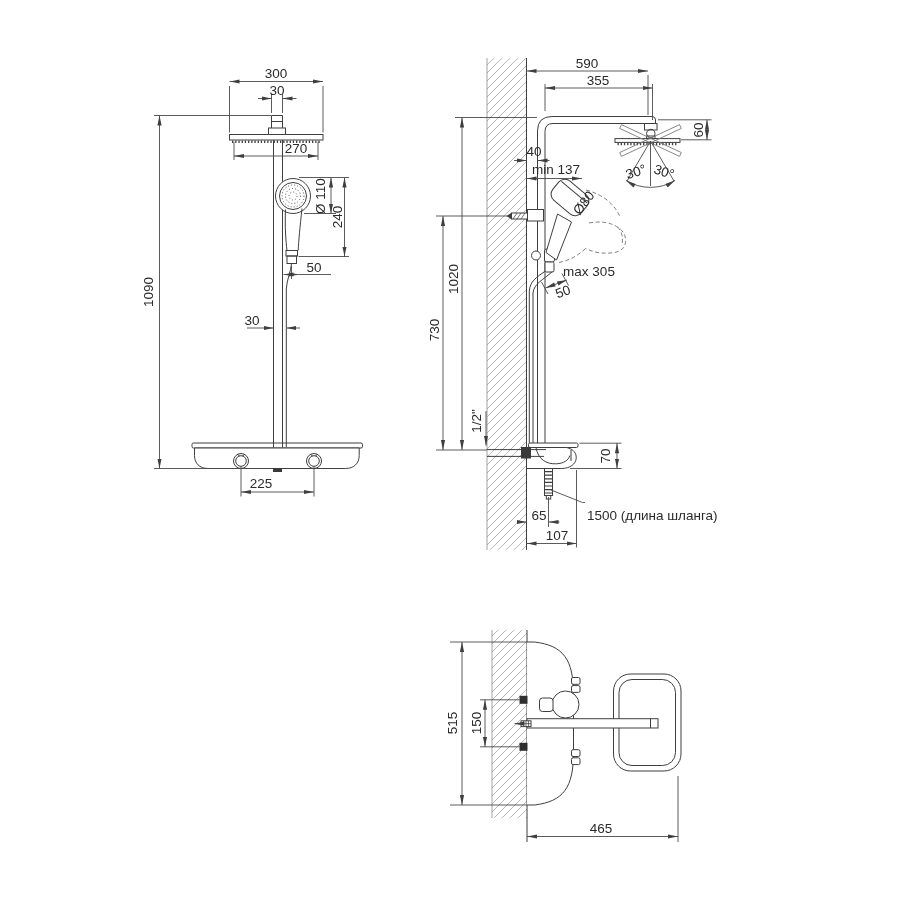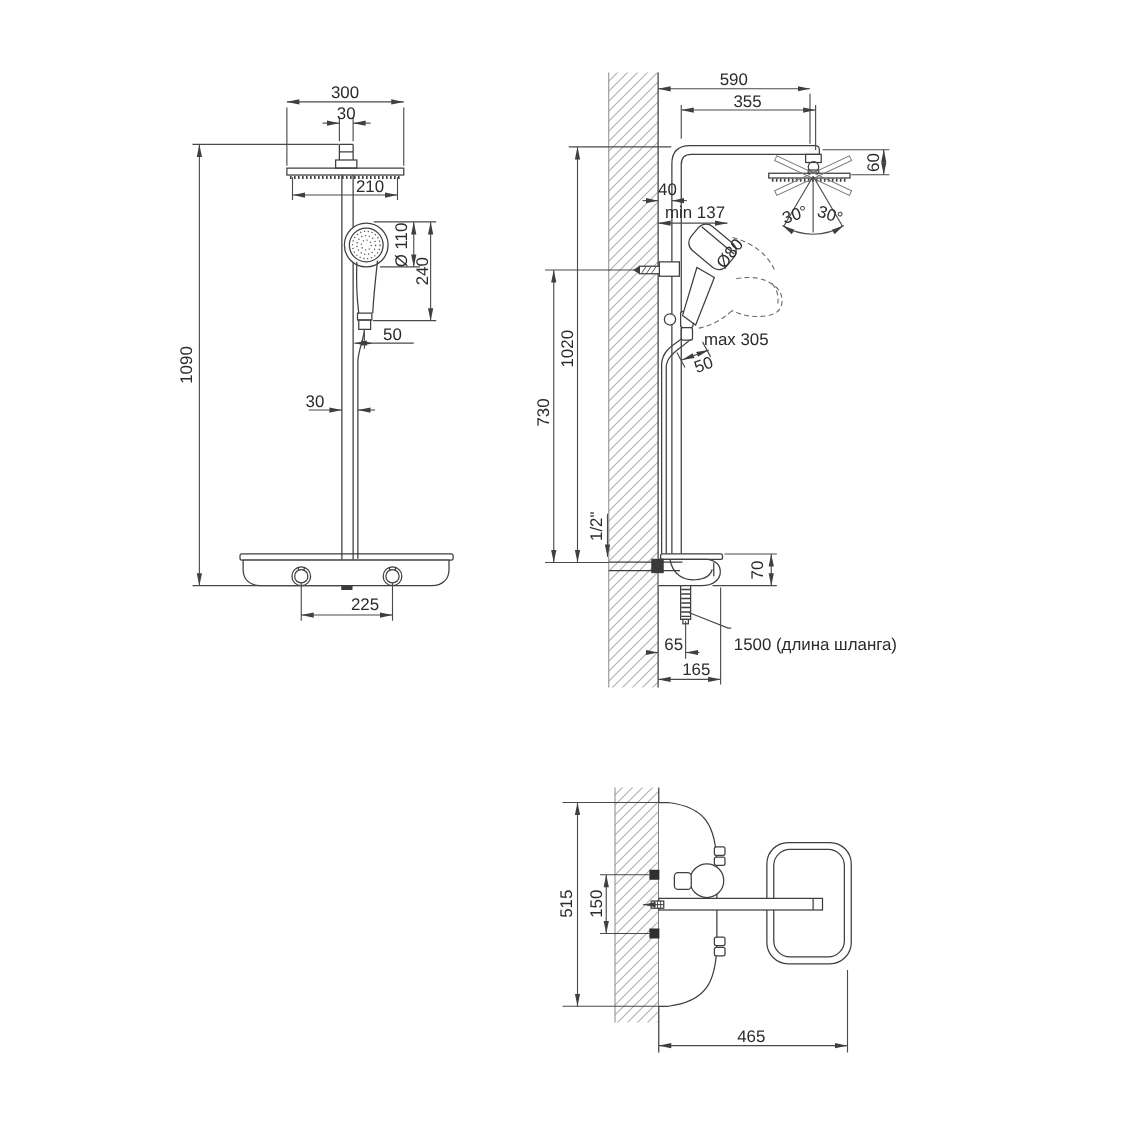--- a/index.html
+++ b/index.html
@@ -230,43 +230,43 @@
       <path d="M678,776 V842"></path>
       <line x1="527" y1="836.5" x2="678" y2="836.5" marker-start="url(#mS)" marker-end="url(#mE)"></line>
     </g>
   </g>
 
   </g>
 </svg>
 
 <span class="lbl" style="left:276px;top:74px">300</span>
 <span class="lbl" style="left:277px;top:91px">30</span>
-<span class="lbl" style="left:296px;top:149px">210</span>
+<span class="lbl" style="left:296px;top:149px">270</span>
 <span class="lbl r90" style="left:321px;top:196px">Ø 110</span>
 <span class="lbl r90" style="left:338px;top:217px">240</span>
 <span class="lbl" style="left:314px;top:268px">50</span>
 <span class="lbl" style="left:252px;top:321px">30</span>
 <span class="lbl r90" style="left:149px;top:292px">1090</span>
-<span class="lbl" style="left:292px;top:484px">225</span>
+<span class="lbl" style="left:261px;top:484px">225</span>
 
 <span class="lbl" style="left:587px;top:64px">590</span>
 <span class="lbl" style="left:598px;top:81px">355</span>
 <span class="lbl" style="left:534px;top:152px">40</span>
 <span class="lbl" style="left:556px;top:170px">min 137</span>
 <span class="lbl r90" style="left:699px;top:130px">60</span>
 <span class="lbl rm18" style="left:636px;top:172px">30°</span>
 <span class="lbl rp18" style="left:664px;top:172px">30°</span>
 <span class="lbl rm52" style="left:584px;top:203px">Ø80</span>
 <span class="lbl" style="left:589px;top:272px">max 305</span>
 <span class="lbl rm20" style="left:563px;top:292px">50</span>
 <span class="lbl r90" style="left:454px;top:279px">1020</span>
 <span class="lbl r90" style="left:435px;top:330px">730</span>
 <span class="lbl r90" style="left:477px;top:421px">1/2"</span>
 <span class="lbl r90" style="left:606px;top:456px">70</span>
 <span class="lbl aleft" style="left:587px;top:516px">1500 (длина шланга)</span>
 <span class="lbl" style="left:539px;top:516px">65</span>
-<span class="lbl" style="left:557px;top:536px">165</span>
+<span class="lbl" style="left:557px;top:536px">107</span>
 
 <span class="lbl r90" style="left:453px;top:723px">515</span>
 <span class="lbl r90" style="left:477px;top:723px">150</span>
 <span class="lbl" style="left:601px;top:829px">465</span>
 
 </div>
 
 </body></html>

